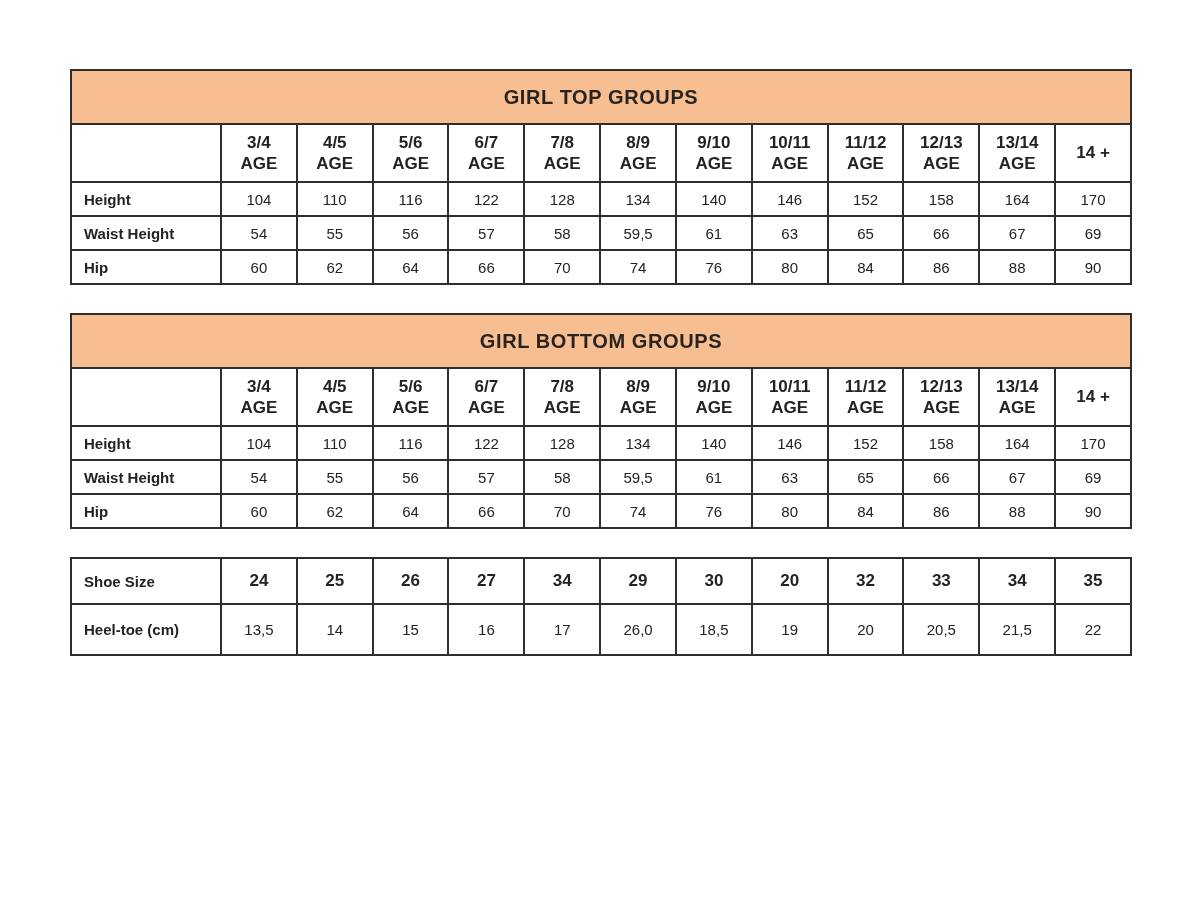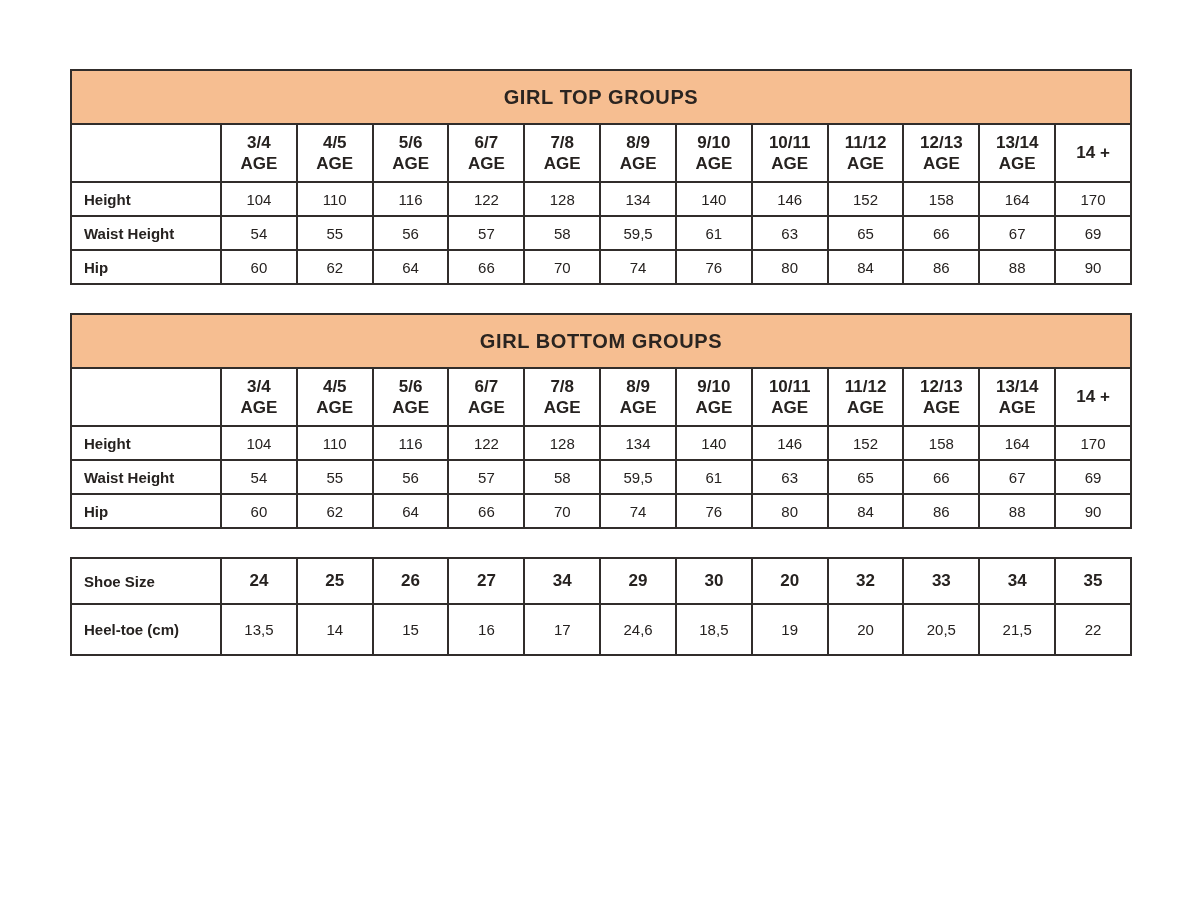--- a/index.html
+++ b/index.html
@@ -308,21 +308,21 @@
           <td class="value-cell">34</td>
           <td class="value-cell">35</td>
         </tr>
         <tr class="data-row last-plain">
           <td class="label-cell">Heel-toe (cm)</td>
           <td class="value-cell">13,5</td>
           <td class="value-cell">14</td>
           <td class="value-cell">15</td>
           <td class="value-cell">16</td>
           <td class="value-cell">17</td>
-          <td class="value-cell">24,6</td>
+          <td class="value-cell">26,0</td>
           <td class="value-cell">18,5</td>
           <td class="value-cell">19</td>
           <td class="value-cell">20</td>
           <td class="value-cell">20,5</td>
           <td class="value-cell">21,5</td>
           <td class="value-cell">22</td>
         </tr>
       </tbody>
   </table>
 

